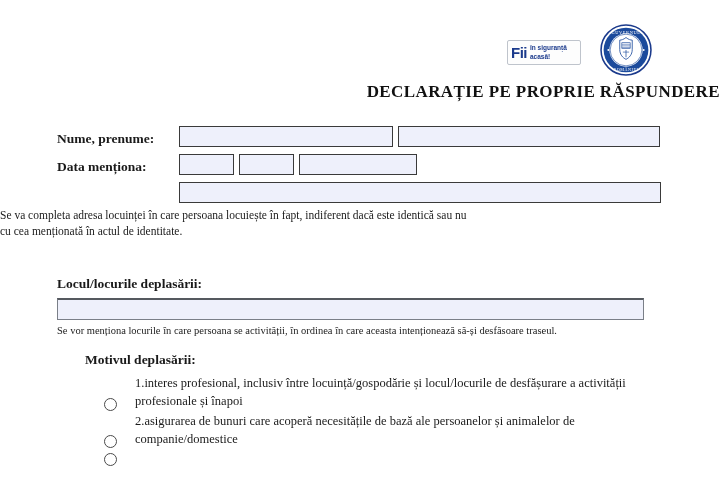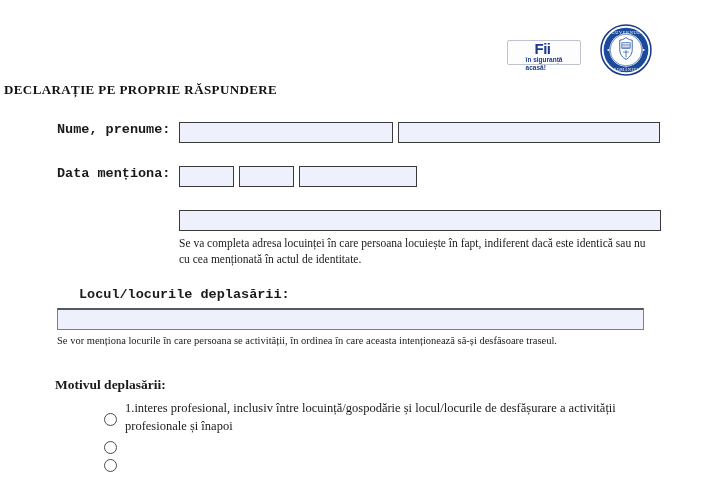--- a/index.html
+++ b/index.html
@@ -28,21 +28,20 @@
     top: 40px;
     width: 74px;
     height: 25px;
     border: 1px solid #bfc4cc;
     border-radius: 2px;
     background: #fdfdfd;
     display: flex;
     align-items: center;
     padding: 0 3px;
     box-sizing: border-box;
-    flex-direction: column;
   }
   .badge-fii {
     font-family: "Liberation Sans", sans-serif;
     font-weight: bold;
     font-size: 15px;
     color: #1b3a8c;
     line-height: 1;
     letter-spacing: -0.5px;
     margin-right: 3px;
   }
@@ -56,38 +55,37 @@
   .seal {
     position: absolute;
     left: 600px;
     top: 24px;
     width: 52px;
     height: 52px;
   }
 
   
   .title {
-    text-align: left;
-    font-size: 13px;
+    text-align: right;
+    font-size: 17px;
     font-weight: bold;
     letter-spacing: 0.4px;
     margin: 10px 0 0 0;
-    padding-left: 4px;
+    padding-left: 20px;
     color: #111;
   }
 
   
   .form {
     margin-top: 24px;
   }
   .row {
     display: flex;
-    align-items: flex-start;
-    margin-bottom: 23px;
-    font-family: Liberation Mono, monospace;
+    align-items: flex-end;
+    margin-bottom: 7px;
   }
   .lbl {
     width: 122px;
     padding-left: 57px;
     box-sizing: content-box;
     font-size: 13.5px;
     font-weight: bold;
     white-space: nowrap;
   }
   .fld {
@@ -104,35 +102,33 @@
   .fld.d-c { width: 118px; margin-right: 0; }
   .fld.addr  { width: 482px; margin-right: 0; }
 
   .addr2-wrap {
     padding-left: 179px;
     margin-bottom: 5px;
   }
   .fld.addr2 { width: 482px; margin: 0; }
 
   .note {
-    padding-left: 179px;
     font-size: 11.5px;
     line-height: 1.38;
     width: 478px;
     color: #1a1a1a;
   }
 
   
   .section-head {
     font-size: 13.5px;
     font-weight: bold;
-    padding-left: 79px;
-    margin-top: 19px;
+    padding-left: 57px;
+    margin-top: 36px;
     margin-bottom: 6px;
-    font-family: Liberation Mono, monospace;
   }
   .wide-box {
     margin-left: 57px;
     width: 587px;
     height: 22px;
     background: #eef0fb;
     border: 1px solid #7a7f88;
     border-top: 2px solid #55595f;
     box-sizing: border-box;
   }
@@ -140,29 +136,30 @@
     padding-left: 57px;
     font-size: 10.5px;
     margin-top: 4px;
     line-height: 1.3;
   }
 
   
   .motiv-head {
     font-size: 13.5px;
     font-weight: bold;
-    padding-left: 55px;
-    margin-top: 30px;
+    padding-left: 85px;
+    margin-top: 15px;
     margin-bottom: 7px;
   }
   .opt {
     display: flex;
-    align-items: center;
+    align-items: flex-end;
     padding-left: 104px;
     margin-bottom: 2px;
+    gap: 10px;
   }
   .radio {
     width: 11px;
     height: 11px;
     border: 1.3px solid #4a4a4a;
     border-radius: 50%;
     flex: 0 0 auto;
     margin-top: 3px;
     margin-right: 8px;
     background: #fff;
@@ -243,19 +240,20 @@
 <div>
   <div class="motiv-head">Motivul deplasării:</div>
 
   <div class="opt">
     <span class="radio"></span>
     <span class="opt-text">1.interes profesional, inclusiv între locuință/gospodărie și locul/locurile de desfășurare a activității profesionale și înapoi</span>
   </div>
 
   <div class="opt">
     <span class="radio"></span>
+    <span class="opt-text">2.asigurarea de bunuri care acoperă necesitățile de bază ale persoanelor și animalelor de companie/domestice</span>
   </div>
 
   <div class="opt clipped">
     <span class="radio"></span>
     <span class="opt-text"></span>
   </div>
 </div>
 
 </body></html>

